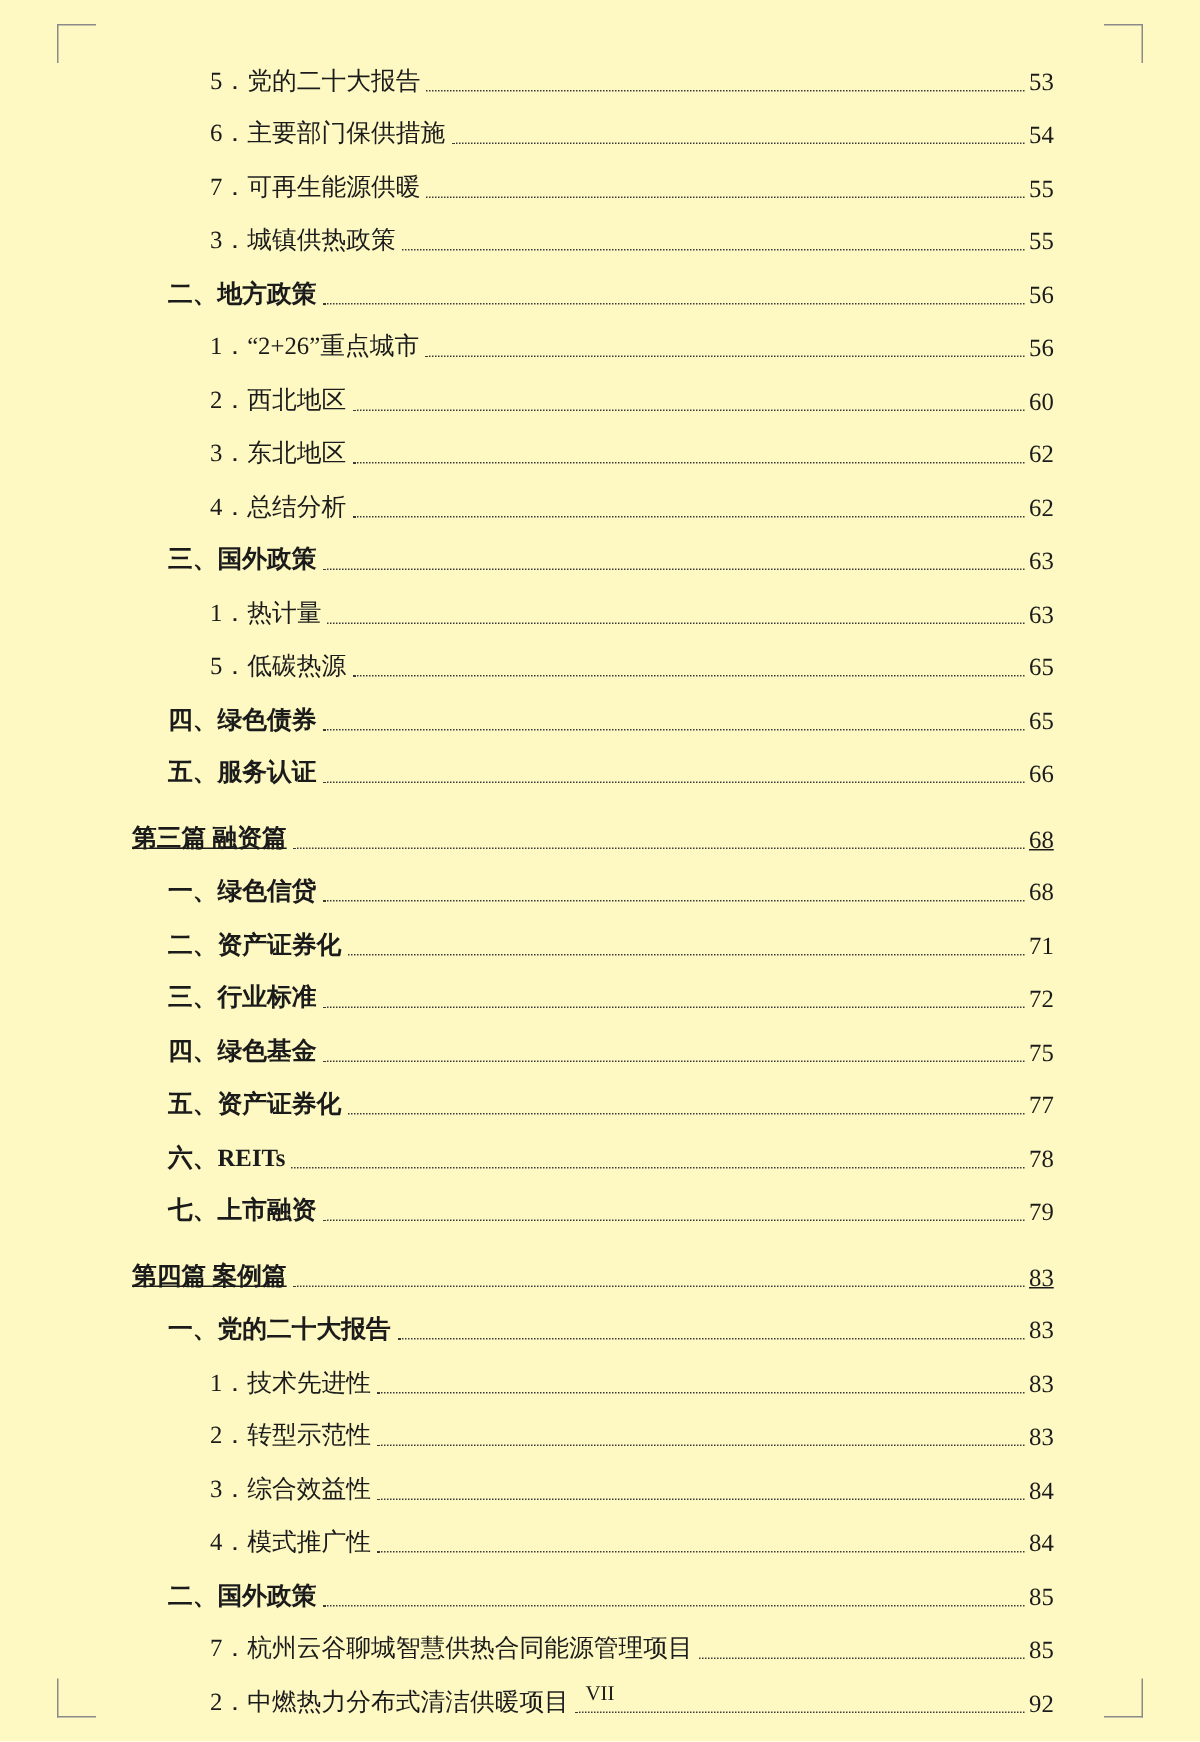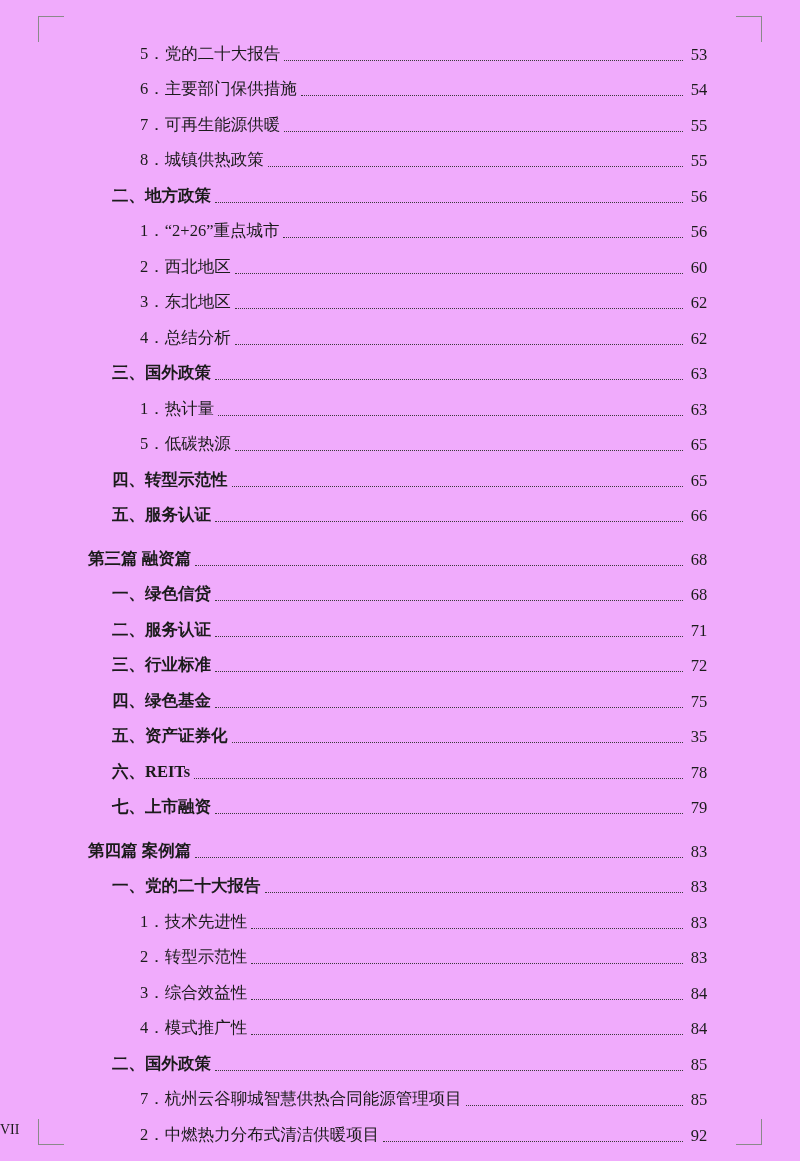--- a/index.html
+++ b/index.html
@@ -12,21 +12,21 @@
     height: 1161px;
     position: relative;
     font-family: "Liberation Serif", "DejaVu Serif", serif;
     overflow: hidden;
   }
   .page {
     position: absolute;
     left: 0; top: 0;
     width: 800px;
     height: 1161px;
-    background: #f0abfc;
+    background: #fef9c3;
   }
   
   .crop {
     position: absolute;
     width: 26px; height: 26px;
     border-color: #8a8a8a;
     border-style: solid;
   }
   .crop.tl { left: 38px;  top: 16px;  border-width: 1px 0 0 1px; }
   .crop.tr { right: 38px; top: 16px;  border-width: 1px 1px 0 0; }
@@ -54,39 +54,39 @@
   .toc-row .leader {
     flex: 1 1 auto;
     margin: 0 3px 5px 4px;
     border-bottom: 1px dotted #3a3a3a;
     min-width: 12px;
     height: 1px;
   }
   .toc-row .pg {
     flex: 0 0 auto;
     padding-bottom: 1px;
-    text-align: center;
+    text-align: left;
     min-width: 26px;
   }
   
-  .lvl0 { padding-left: 0px; }
+  .lvl0 { padding-left: 0px; text-decoration: underline; }
   .lvl1 { padding-left: 24px; }
   .lvl2 { padding-left: 52px; }
 
   .bold .txt { font-weight: bold; }
   .bold .pg { font-weight: normal; }
 
   .spacer-before { margin-top: 8px; }
 
   .footer {
     position: absolute;
     left: 0;
     top: 1122px;
     width: 800px;
-    text-align: left;
+    text-align: center;
     font-size: 14px;
     color: #1b1b1b;
     font-family: "Liberation Serif", serif;
   }
 </style>
 </head>
 <body>
 
 <div class="page">
 
@@ -105,21 +105,21 @@
         <span class="txt">6．主要部门保供措施</span>
         <span class="leader"></span>
         <span class="pg">54</span>
       </div>
       <div class="toc-row lvl2">
         <span class="txt">7．可再生能源供暖</span>
         <span class="leader"></span>
         <span class="pg">55</span>
       </div>
       <div class="toc-row lvl2">
-        <span class="txt">8．城镇供热政策</span>
+        <span class="txt">3．城镇供热政策</span>
         <span class="leader"></span>
         <span class="pg">55</span>
       </div>
       <div class="toc-row lvl1 bold">
         <span class="txt">二、地方政策</span>
         <span class="leader"></span>
         <span class="pg">56</span>
       </div>
       <div class="toc-row lvl2">
         <span class="txt">1．“2+26”重点城市</span>
@@ -150,58 +150,58 @@
         <span class="txt">1．热计量</span>
         <span class="leader"></span>
         <span class="pg">63</span>
       </div>
       <div class="toc-row lvl2">
         <span class="txt">5．低碳热源</span>
         <span class="leader"></span>
         <span class="pg">65</span>
       </div>
       <div class="toc-row lvl1 bold">
-        <span class="txt">四、转型示范性</span>
+        <span class="txt">四、绿色债券</span>
         <span class="leader"></span>
         <span class="pg">65</span>
       </div>
       <div class="toc-row lvl1 bold">
         <span class="txt">五、服务认证</span>
         <span class="leader"></span>
         <span class="pg">66</span>
       </div>
       <div class="toc-row lvl0 bold spacer-before">
         <span class="txt">第三篇 融资篇</span>
         <span class="leader"></span>
         <span class="pg">68</span>
       </div>
       <div class="toc-row lvl1 bold">
         <span class="txt">一、绿色信贷</span>
         <span class="leader"></span>
         <span class="pg">68</span>
       </div>
       <div class="toc-row lvl1 bold">
-        <span class="txt">二、服务认证</span>
+        <span class="txt">二、资产证券化</span>
         <span class="leader"></span>
         <span class="pg">71</span>
       </div>
       <div class="toc-row lvl1 bold">
         <span class="txt">三、行业标准</span>
         <span class="leader"></span>
         <span class="pg">72</span>
       </div>
       <div class="toc-row lvl1 bold">
         <span class="txt">四、绿色基金</span>
         <span class="leader"></span>
         <span class="pg">75</span>
       </div>
       <div class="toc-row lvl1 bold">
         <span class="txt">五、资产证券化</span>
         <span class="leader"></span>
-        <span class="pg">35</span>
+        <span class="pg">77</span>
       </div>
       <div class="toc-row lvl1 bold">
         <span class="txt">六、REITs</span>
         <span class="leader"></span>
         <span class="pg">78</span>
       </div>
       <div class="toc-row lvl1 bold">
         <span class="txt">七、上市融资</span>
         <span class="leader"></span>
         <span class="pg">79</span>

